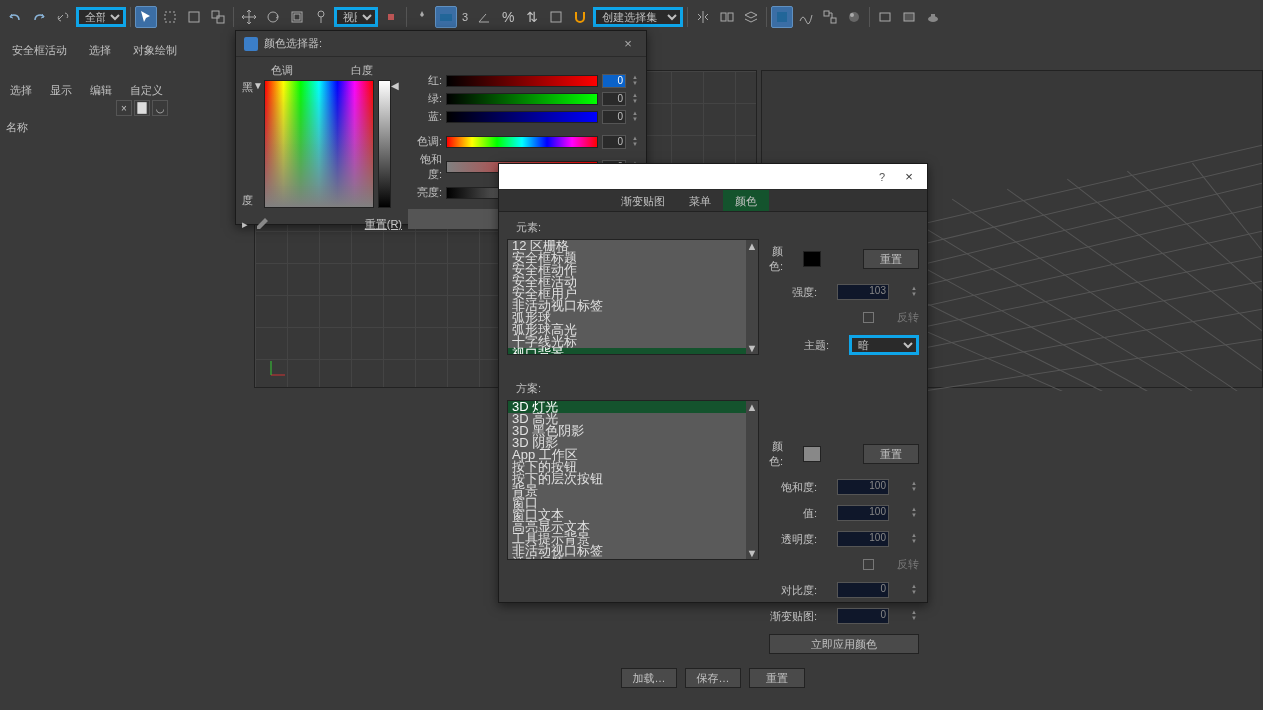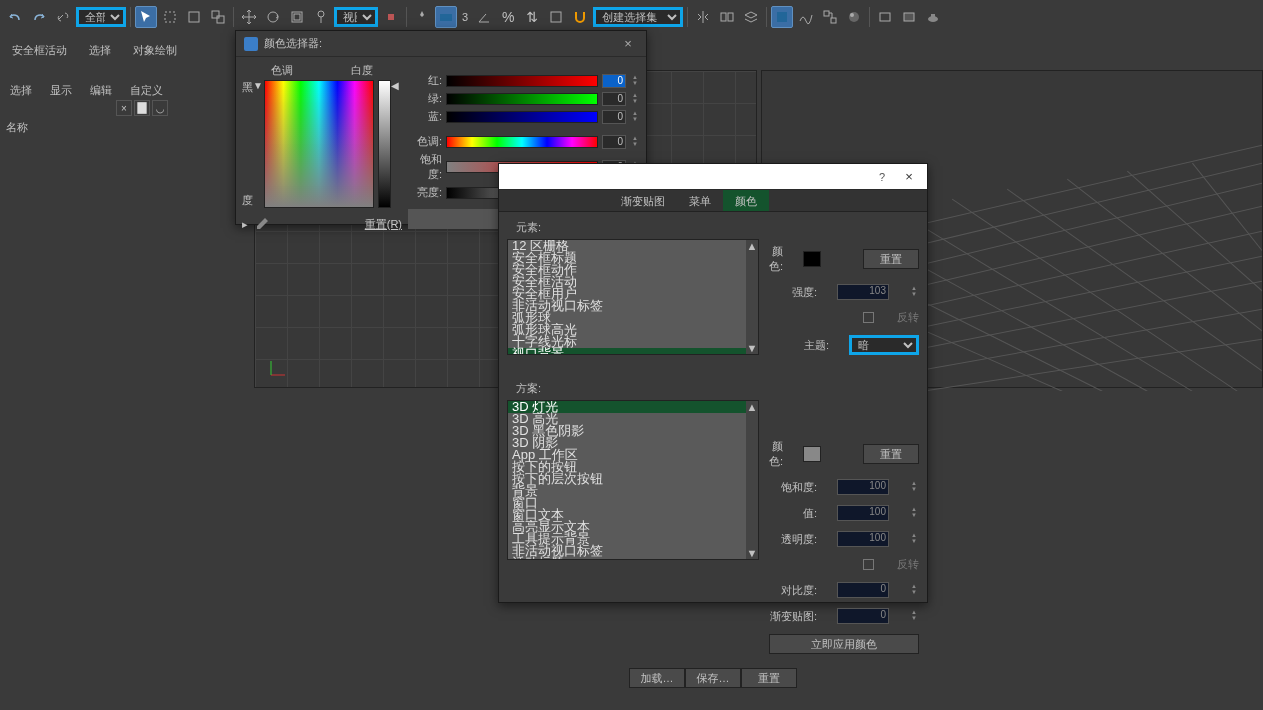--- a/index.html
+++ b/index.html
@@ -101,21 +101,21 @@
 .cust-list.h160{height:160px}
 .cust-list-inner{position:absolute;inset:0 12px 0 0;overflow:hidden}
 .cust-item{padding:0 4px;font-size:13px;line-height:12px;white-space:nowrap;color:#e0e0e0}
 .cust-item.sel{background:#14532d;color:#fff}
 .cust-scroll{position:absolute;right:0;top:0;bottom:0;width:12px;background:#444;display:flex;flex-direction:column;justify-content:space-between;font-size:8px;text-align:center}
 .btn{background:#4a4a4a;border:1px solid #222;height:20px;padding:0 10px;display:flex;align-items:center;justify-content:center;min-width:56px}
 .swatch{width:40px;height:16px;border:1px solid #222;background:#000}
 .swatch.grey{background:#888}
 .numfield{width:52px;height:16px;background:#0f172a;border:1px solid #555;text-align:right;padding-right:2px;font-size:10px;color:#888}
 .chk{width:11px;height:11px;border:1px solid #777;display:inline-block;margin-right:3px}
-.footer-btns{display:flex;justify-content:center;padding:6px 8px}
+.footer-btns{display:flex;gap:8px;justify-content:center;padding:6px 8px}
 </style>
 </head>
 <body>
 
 <div class="toolbar">
   <div class="tool-icon">
       <svg viewBox="0 0 16 16">
         <path d="M3 8a5 5 0 0 1 9 3" fill="none" stroke="#8ab4d8" stroke-width="1.5"></path>
         <path d="M3 8l2-3M3 8l3 1" stroke="#8ab4d8" fill="none"></path>
       </svg>

